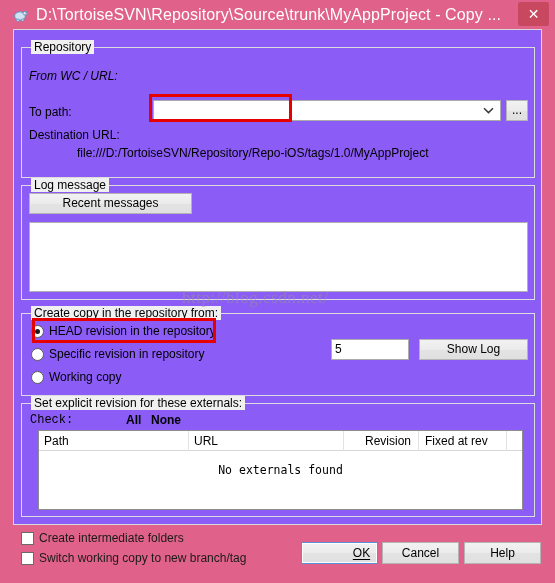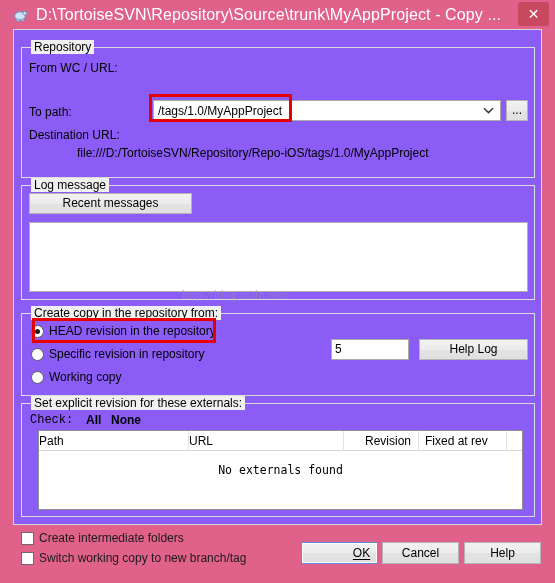--- a/index.html
+++ b/index.html
@@ -245,56 +245,57 @@
     top: 0;
     height: 20px;
     line-height: 20px;
     font-size: 12px;
     color: #000;
     border-right: 1px solid #e3e3e3;
     box-sizing: border-box;
     white-space: nowrap;
     overflow: hidden;
   }
-  .ext-th.l { }
+  .ext-th.l { padding-left: 5px; }
   .ext-th.r { text-align: right; padding-right: 7px; }
   #ext-empty {
     position: absolute;
     left: 0; top: 32px;
     width: 100%;
     text-align: center;
     font-family: "DejaVu Sans Mono", monospace;
     font-size: 11.5px;
     color: #000;
   }
 
   
   .linkword {
     position: absolute;
     font-size: 12px;
     font-weight: bold;
     color: #000;
     cursor: pointer;
     white-space: nowrap;
+    margin-left: 40px;
   }
 
   
   .redbox {
     position: absolute;
     border: 3px solid #e60000;
     box-sizing: border-box;
     pointer-events: none;
   }
 
   
   #watermark {
     position: absolute;
     left: 182px; top: 288px;
     font-family: "Liberation Serif", serif;
-    font-size: 12px;
+    font-size: 17px;
     color: rgba(150,150,150,0.55);
     white-space: nowrap;
     letter-spacing: 0.5px;
     pointer-events: none;
   }
 </style>
 </head>
 <body>
 
 <div id="window">
@@ -314,26 +315,25 @@
       <div class="x">✕</div>
     </div>
   </div>
 
   <div id="client">
 
     <div class="group" style="left:7px; top:17px; width:514px; height:131px;">
       <div class="group-title">Repository</div>
     </div>
 
-    <div class="lbl" style="left:15px; top:31px;">From WC / URL:</div>
+    <div class="lbl" style="left:15px; top:39px;font-style:italic;">From WC / URL:</div>
 
     <div class="lbl" style="left:15px; top:75px;">To path:</div>
 
     <div class="combo" style="left:139px; top:70px; width:348px; height:21px;">
-      <div class="combo-text">/tags/1.0/MyAppProject</div>
       <div class="arrow">
         <svg width="11" height="7" viewBox="0 0 11 7">
             <path d="M1 1.3 L5.5 5.6 L10 1.3" fill="none" stroke="#3a3a3a" stroke-width="1.5"></path>
           </svg>
       </div>
     </div>
 
     <div class="btn" style="left:492px; top:70px; width:22px; height:21px; line-height:18px;">...</div>
 
     <div class="lbl" style="left:15px; top:98px;">Destination URL:</div>
@@ -361,21 +361,21 @@
       <span class="radio-label">Working copy</span>
     </div>
 
     <div class="radio-row" style="left:17px; top:317px; width:200px;">
       <span class="radio-dot"></span>
       <span class="radio-label">Specific revision in repository</span>
     </div>
 
     <div class="textinput" style="left:317px; top:309px; width:78px; height:21px;">5</div>
 
-    <div class="btn" style="left:405px; top:309px; width:109px; height:21px; line-height:19px;">Help Log</div>
+    <div class="btn" style="left:405px; top:309px; width:109px; height:21px; line-height:19px;">Show Log</div>
 
     <div class="group" style="left:7px; top:373px; width:514px; height:114px;">
       <div class="group-title">Set explicit revision for these externals:</div>
     </div>
 
     <div class="lbl" style="left:16px; top:383px;font-family:Liberation Mono, monospace;">Check:</div>
     <div class="linkword" style="left:72px; top:383px;">All</div>
     <div class="linkword" style="left:97px; top:383px;">None</div>
 
     <div id="externals-list" style="left:24px; top:400px; width:485px; height:80px;">

